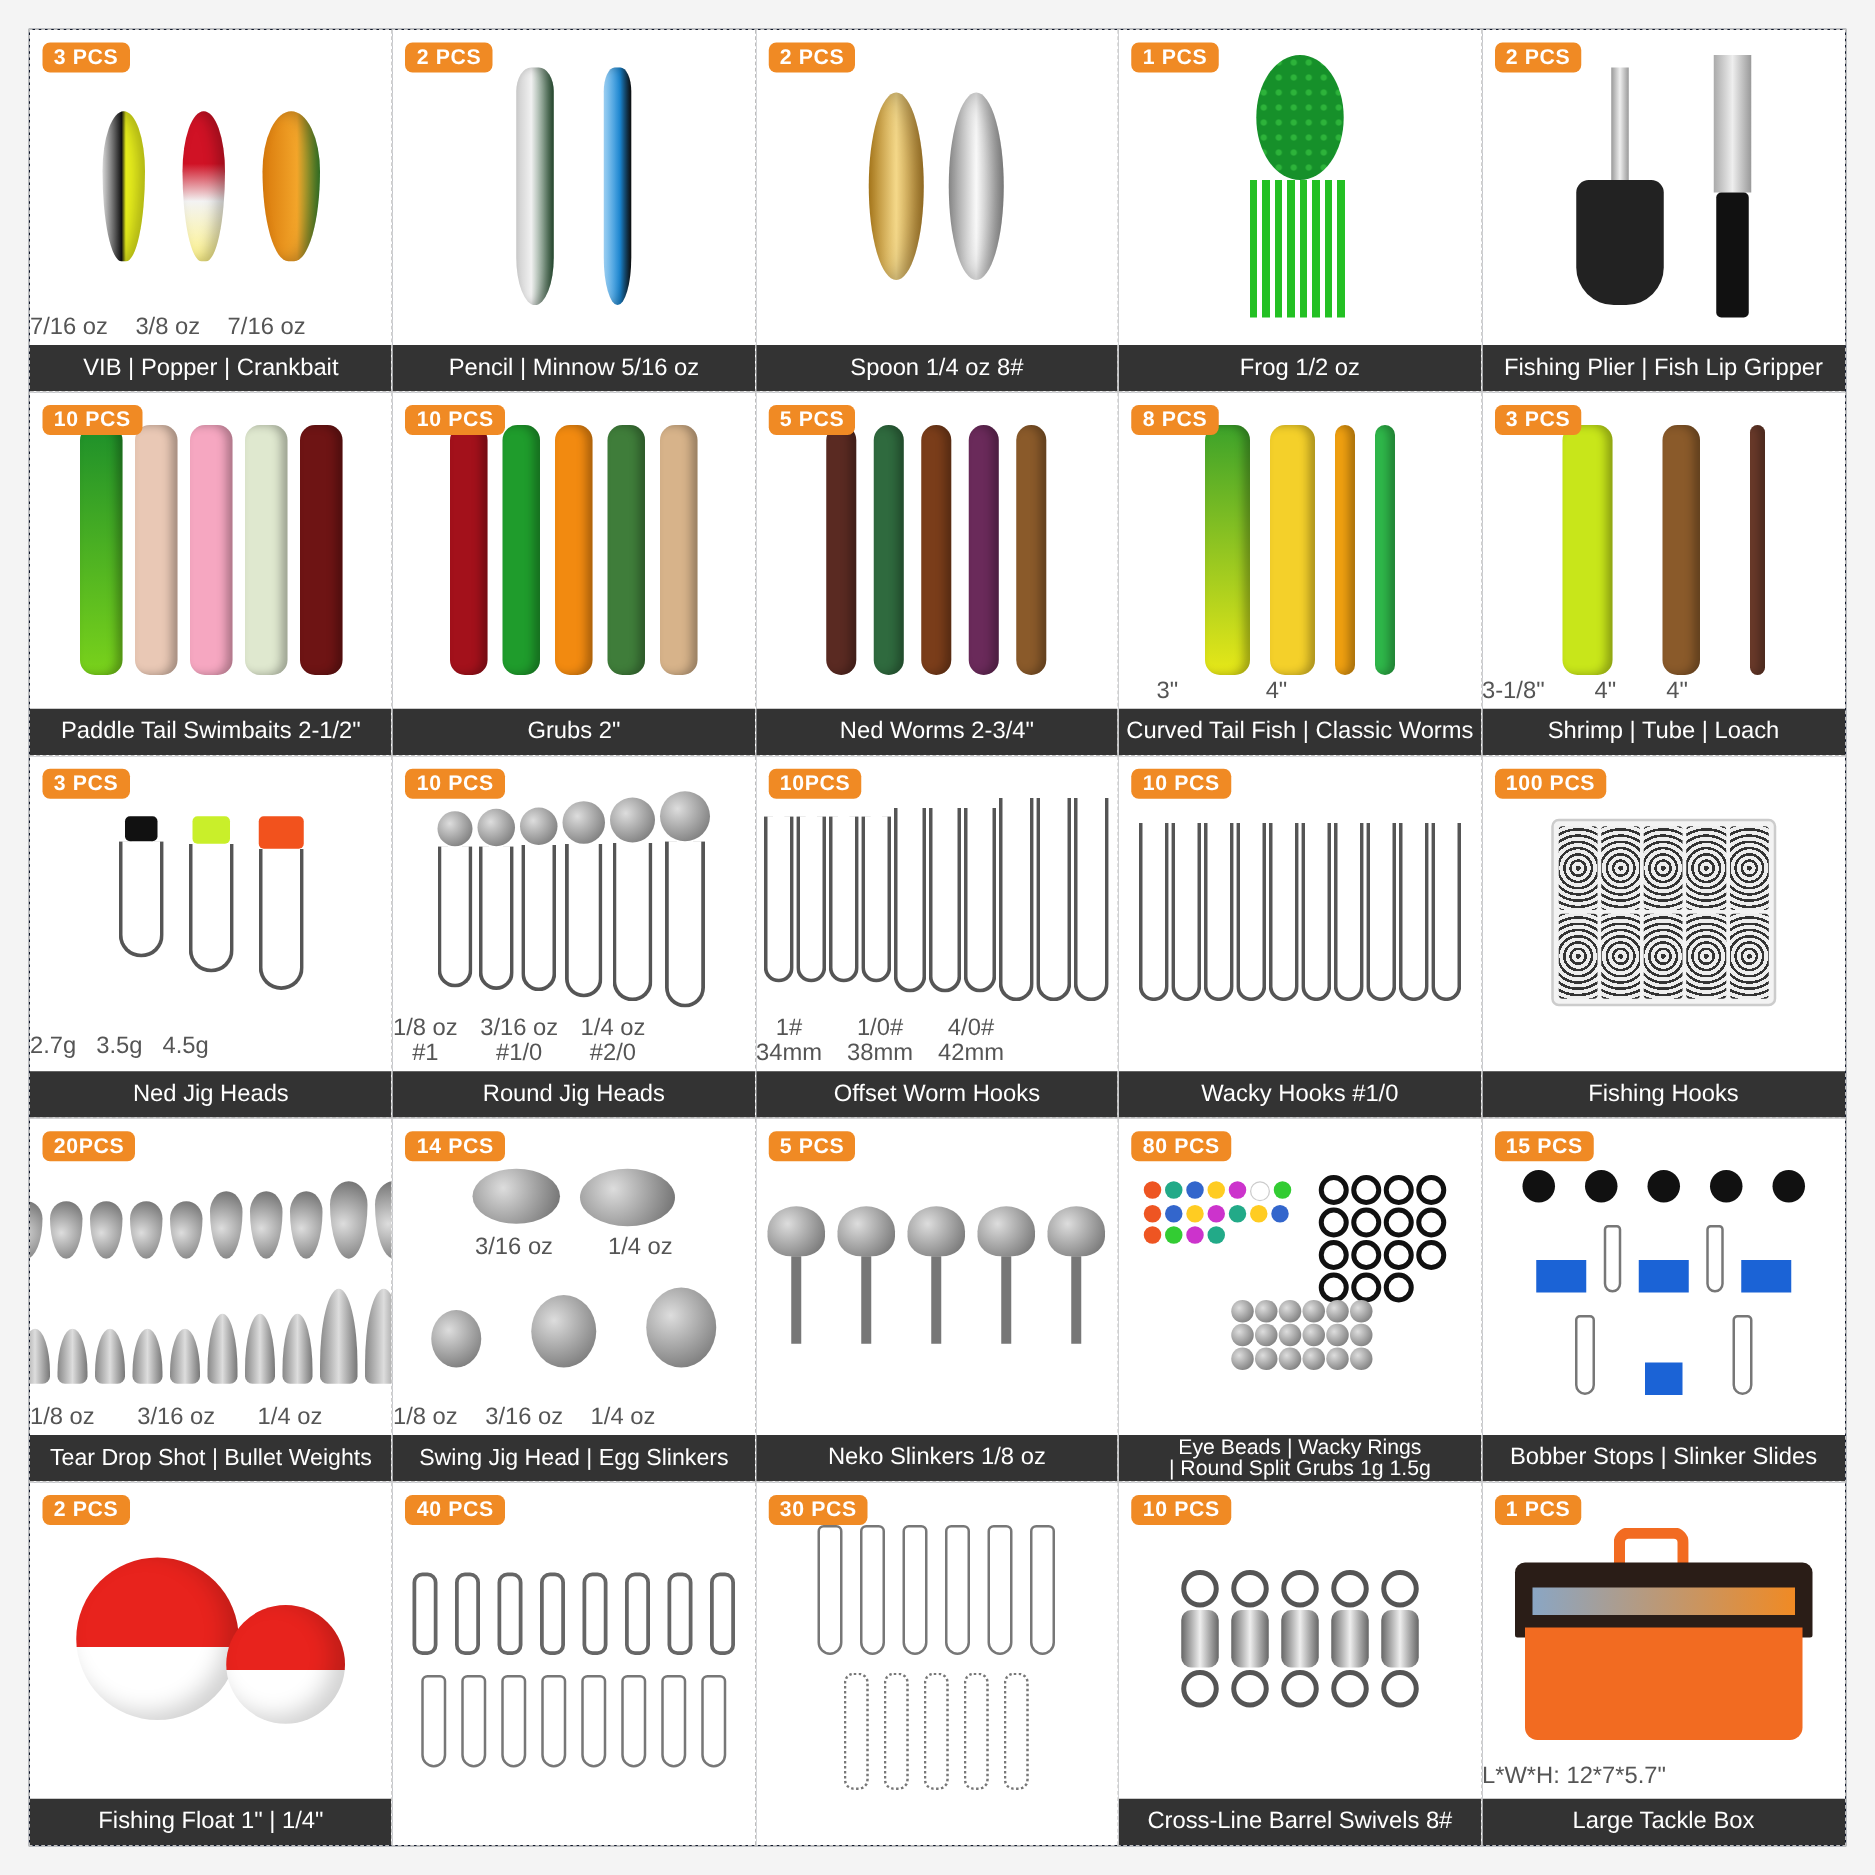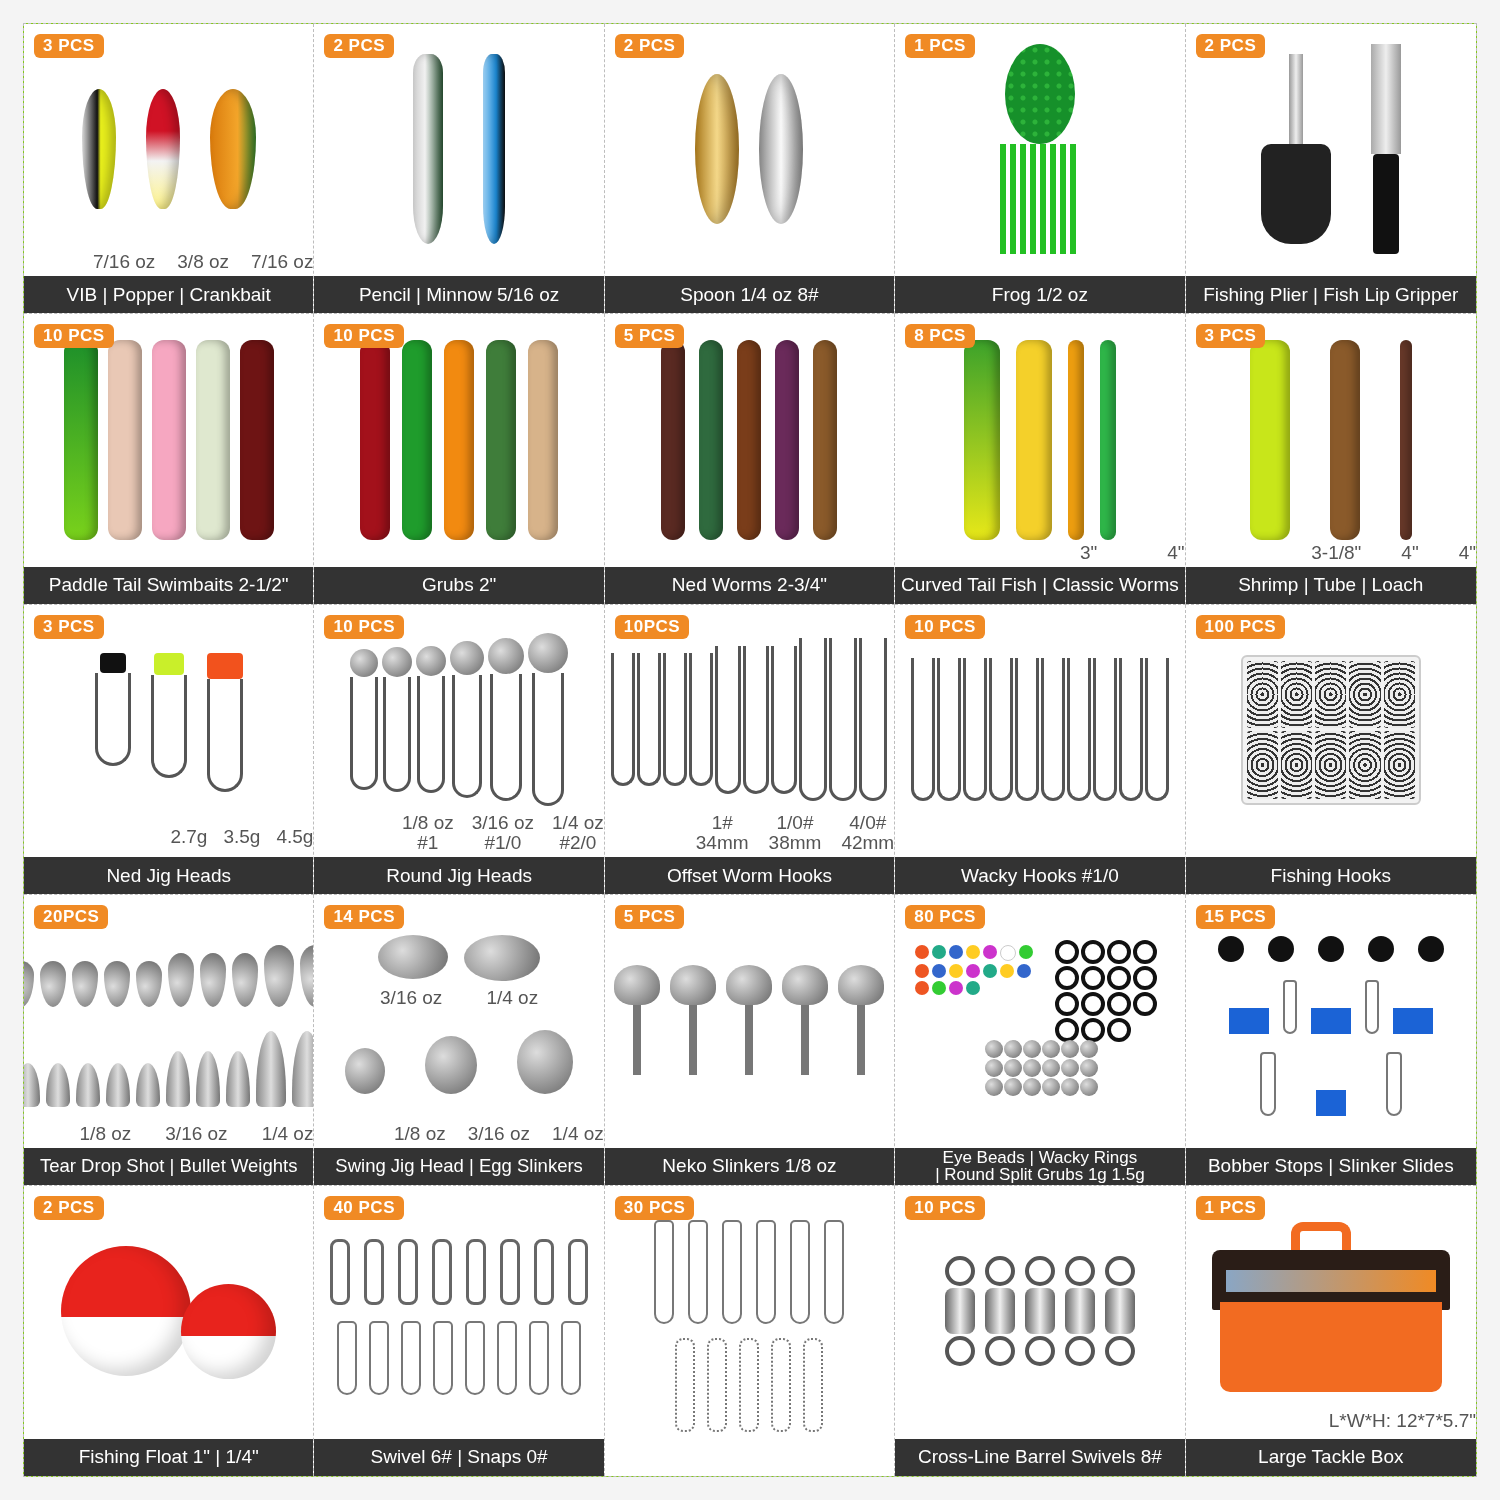--- a/index.html
+++ b/index.html
@@ -1,23 +1,23 @@
 <!DOCTYPE html>
 <html><head>
 <meta charset="utf-8">
 <style>
   html,body{margin:0;padding:0;background:#f4f4f4;}
   body{width:1500px;height:1500px;position:relative;font-family:"Liberation Sans","DejaVu Sans",sans-serif;overflow:hidden;}
-  .grid{position:absolute;left:23px;top:23px;width:1454px;height:1454px;display:grid;grid-template-columns:repeat(5,1fr);grid-template-rows:repeat(5,1fr);background:#84cc16;border:1px dashed #bdbdbd;box-sizing:border-box;}
+  .grid{position:absolute;left:23px;top:23px;width:1454px;height:1454px;display:grid;grid-template-columns:repeat(5,1fr);grid-template-rows:repeat(5,1fr);background:#0f172a;border:1px dashed #bdbdbd;box-sizing:border-box;}
   .cell{position:relative;border-right:1px dashed #bdbdbd;border-bottom:1px dashed #bdbdbd;box-sizing:border-box;display:flex;flex-direction:column;overflow:hidden;background:#fff;}
   .cell:nth-child(5n){border-right:none;}
   .cell:nth-child(n+21){border-bottom:none;}
   .art{position:relative;flex:1;}
   .badge{position:absolute;left:10px;top:10px;background:#f08a24;color:#fff;font-weight:bold;font-size:17px;padding:2px 9px;border-radius:6px;letter-spacing:.5px;z-index:3;}
-  .sub{position:absolute;left:0;right:0;bottom:4px;display:flex;justify-content:flex-end;gap:22px;color:#555;font-size:19px;line-height:20px;text-align:center;z-index:2;}
+  .sub{position:absolute;left:0;right:0;bottom:4px;display:flex;justify-content:flex-start;gap:22px;color:#555;font-size:19px;line-height:20px;text-align:center;z-index:2;}
   .sub span{white-space:pre-line;}
   .caption{height:37px;background:#333;color:#fff;display:flex;align-items:center;justify-content:center;font-size:19px;text-align:center;line-height:18px;white-space:pre-line;padding:0 4px;}
   .caption.small{font-size:17px;line-height:17px;}
   .illus{position:absolute;left:0;right:0;top:28px;bottom:30px;display:flex;align-items:center;justify-content:center;gap:10px;}
   
   .lure{width:34px;height:120px;border-radius:50% 50% 45% 45%/40% 40% 60% 60%;box-shadow:inset -6px 0 10px rgba(0,0,0,.25);}
   .slim{width:22px;height:190px;border-radius:40% 40% 50% 50%/10% 10% 20% 20%;box-shadow:inset -5px 0 8px rgba(0,0,0,.25);}
   .spoon{width:44px;height:150px;border-radius:50%;box-shadow:inset -8px 0 14px rgba(0,0,0,.25);}
   .worm{width:24px;height:200px;border-radius:12px;box-shadow:inset -5px 0 8px rgba(0,0,0,.3);}
   .hook{width:30px;height:120px;border:3px solid #555;border-top:none;border-radius:0 0 18px 18px;}
@@ -541,21 +541,20 @@
             <div class="snap"></div>
             <div class="snap"></div>
             <div class="snap"></div>
             <div class="snap"></div>
             <div class="snap"></div>
             <div class="snap"></div>
             <div class="snap"></div>
           </div>
       </div>
     </div>
-    <div class="caption">Swivel 6# | Snaps 0#</div>
   </div>
 
   <div class="cell">
     <div class="art">
       <div class="badge">30 PCS</div>
       <div class="illus" style="flex-direction:column;gap:14px;top:20px">
         <div class="row" style="gap:14px">
             <div class="snap" style="height:100px"></div>
             <div class="snap" style="height:100px"></div>
             <div class="snap" style="height:100px"></div>

